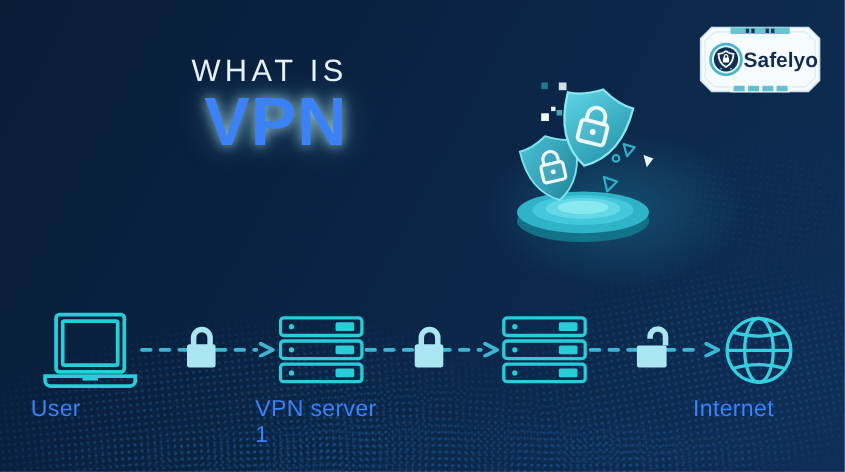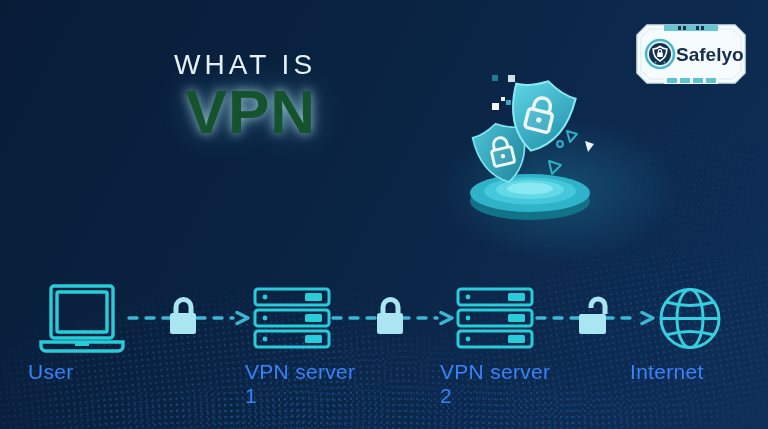--- a/index.html
+++ b/index.html
@@ -29,21 +29,21 @@
   .title{position:absolute;left:160px;top:46px;display:inline-block;}
   .title .eyebrow{
     font-size:28px;font-weight:400;letter-spacing:4px;color:#e6f2f8;
     padding-left:14px;line-height:38px;
   }
   .title .big{
     font-size:62px;font-weight:700;letter-spacing:1px;line-height:57px;color:#55c6dc;
     text-shadow:0 0 12px rgba(100,225,245,.85),0 0 34px rgba(56,198,228,.45);
   }
   .title .big2{
-    text-align:right;color:#14532d;line-height:56px;
+    text-align:right;color:#3b82f6;line-height:56px;
     text-shadow:0 0 12px rgba(190,240,250,.8),0 0 32px rgba(120,215,240,.4);
   }
 
   
   .hero-glow{
     position:absolute;left:430px;top:110px;width:260px;height:160px;
     background:radial-gradient(ellipse at center, rgba(43,178,208,.28), transparent 65%);
     pointer-events:none;
   }
   .hero{position:absolute;left:455px;top:55px;width:160px;height:168px;}
@@ -64,21 +64,21 @@
   .lock{position:absolute;top:292px;width:36px;height:46px;}
   .l1{left:165px;}
   .l2{left:372px;}
   .l3{left:574px;width:38px;}
 
   .node-label{
     position:absolute;top:360px;font-size:21px;letter-spacing:.3px;
     color:#3b82f6;text-align:left;
   }
   .lb-user{left:28px;width:100px;}
-  .lb-vpn1{left:232px;width:124px;margin-left:13px;}
+  .lb-vpn1{left:232px;width:124px;}
   .lb-vpn2{left:440px;width:128px;}
   .lb-inet{left:630px;width:96px;}
 </style>
 </head>
 <body>
 
 <div class="stage">
 
   <div class="dotwave dw1"></div>
   <div class="dotwave dw2"></div>
@@ -240,16 +240,15 @@
   <svg class="node-icon globe" viewBox="0 0 64 67" fill="none" stroke="#35cfdf" stroke-width="3">
     <circle cx="32" cy="33.5" r="29"></circle>
     <ellipse cx="32" cy="33.5" rx="13" ry="29"></ellipse>
     <line x1="3" y1="33.5" x2="61" y2="33.5"></line>
     <path d="M8,17 Q32,24 56,17"></path>
     <path d="M8,50 Q32,43 56,50"></path>
   </svg>
 
   <div class="node-label lb-user">User</div>
   <div class="node-label lb-vpn1">VPN server 1</div>
-  <div class="node-label lb-vpn2">VPN server 2</div>
   <div class="node-label lb-inet">Internet</div>
 
 </div>
 
 </body></html>

